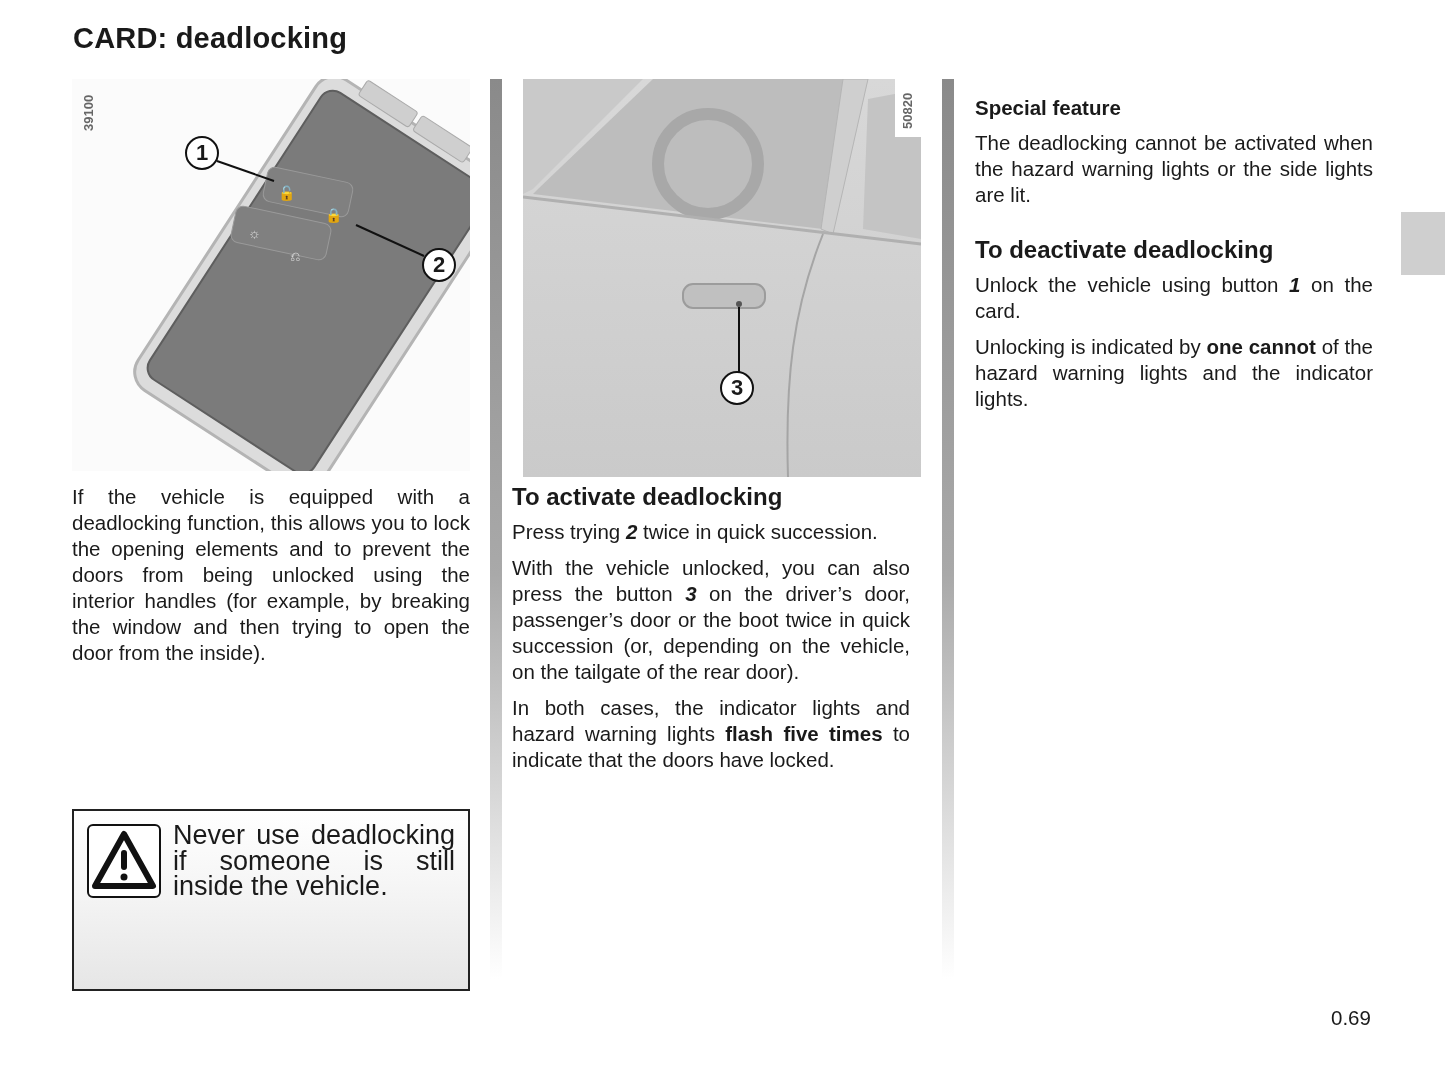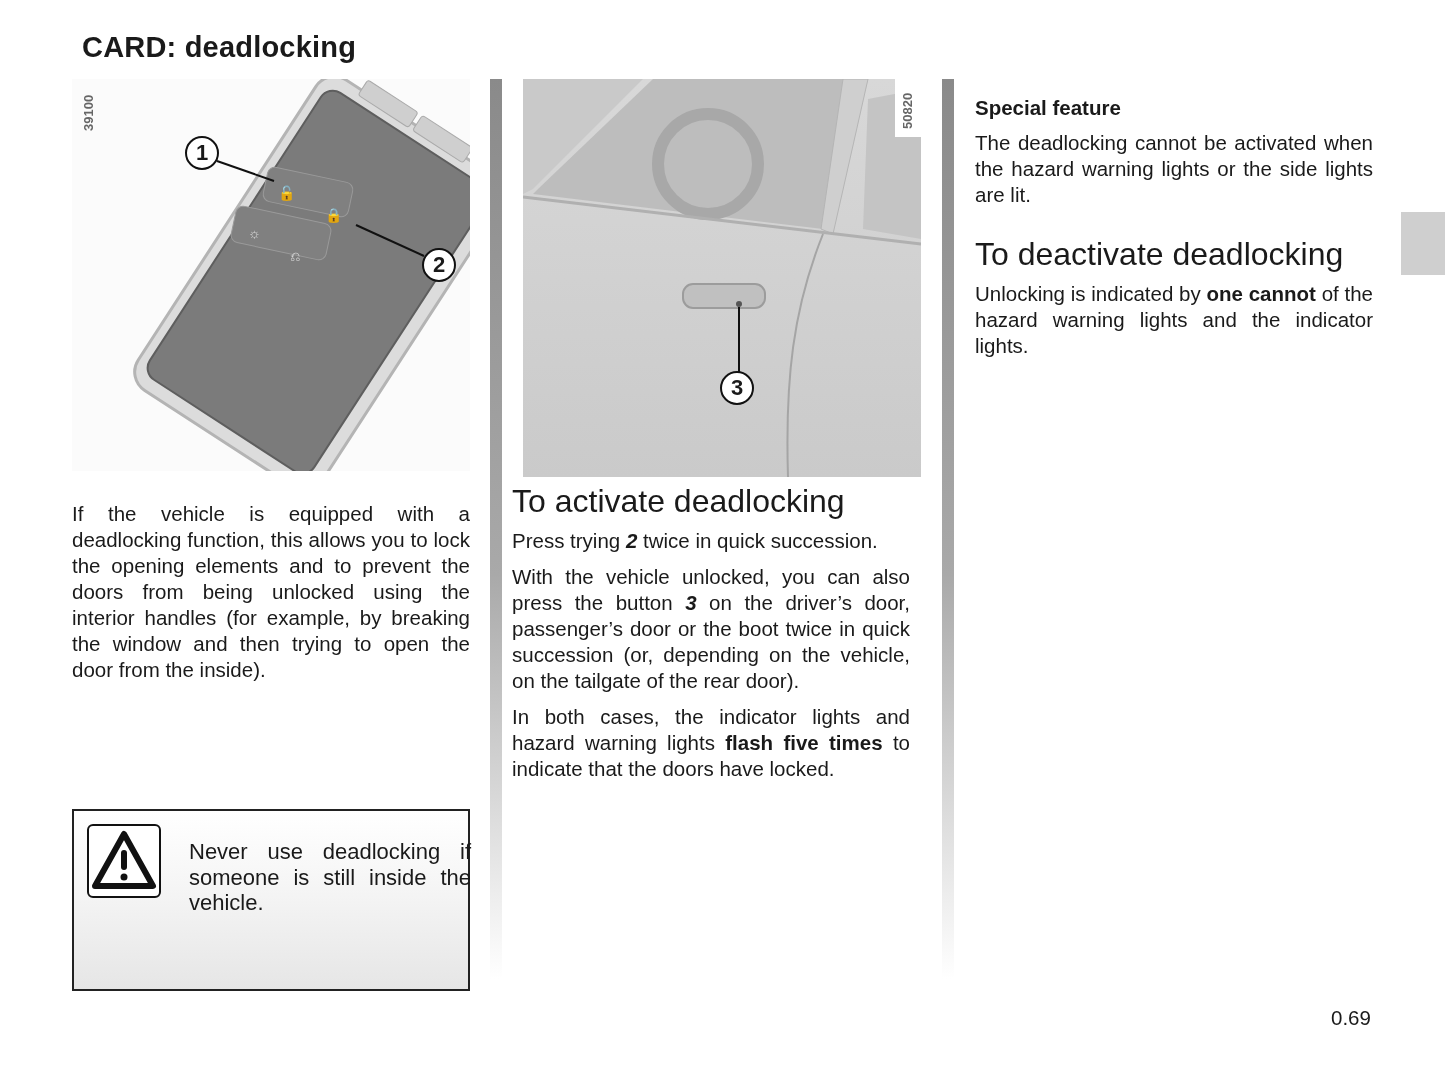--- a/index.html
+++ b/index.html
@@ -1,35 +1,35 @@
 <!DOCTYPE html>
 <html><head>
 <meta charset="utf-8">
 <style>
   html,body{margin:0;padding:0;background:#ffffff;}
   body{width:1445px;height:1070px;position:relative;overflow:hidden;font-family:"Liberation Sans",sans-serif;color:#1a1a1a;}
-  .title{position:absolute;left:73px;top:22px;font-size:29px;font-weight:bold;letter-spacing:0.2px;margin:9px;}
+  .title{position:absolute;left:73px;top:22px;font-size:29px;font-weight:bold;letter-spacing:0.2px;margin:0;}
   .col{position:absolute;width:398px;}
   .col1{left:72px;}
   .col2{left:512px;}
   .col3{left:975px;}
   .divider{position:absolute;width:12px;top:79px;height:900px;background:linear-gradient(to bottom,#8a8a8a 0%,#a9a9a9 55%,#e2e2e2 85%,#ffffff 100%);}
   .div1{left:490px;}
   .div2{left:942px;}
   p.body{font-size:20.5px;line-height:26px;margin:0 0 10px 0;text-align:justify;}
-  h2.sec{font-size:32px;font-weight:normal;margin:0 0 8px 0;}
+  h2.sec{font-size:24px;font-weight:bold;margin:0 0 8px 0;}
   h3.sub{font-size:20.5px;font-weight:bold;margin:0 0 10px 0;}
   .fig{position:absolute;}
   .fig-card{left:72px;top:79px;width:398px;height:392px;background:#fbfbfb;}
   .fig-door{left:523px;top:79px;width:398px;height:398px;background:#d4d4d4;overflow:hidden;}
   .fig-code{position:absolute;font-size:13px;font-weight:bold;color:#666;transform:rotate(-90deg);transform-origin:left top;}
   .callout{position:absolute;width:30px;height:30px;border:2px solid #111;border-radius:50%;background:#fff;font-weight:bold;font-size:22px;text-align:center;line-height:30px;box-sizing:content-box;}
   .warn{position:absolute;left:72px;top:809px;width:394px;height:178px;border:2px solid #222;background:linear-gradient(to bottom,#ffffff 0%,#f6f6f6 40%,#e6e6e6 100%);}
   .warn-icon{position:absolute;left:13px;top:13px;width:70px;height:70px;border:2.5px solid #111;border-radius:6px;background:#fff;}
-  .warn-text{position:absolute;left:99px;top:12px;width:282px;font-size:22px;line-height:25.6px;text-align:justify;margin:16px;}
+  .warn-text{position:absolute;left:99px;top:12px;width:282px;font-size:27px;line-height:25.6px;text-align:justify;margin:0;}
   .tab{position:absolute;left:1401px;top:212px;width:44px;height:63px;background:#cfcfcf;}
   .pagenum{position:absolute;left:1331px;top:1006px;font-size:20.5px;}
   b.em{font-weight:bold;}
   i.em{font-weight:bold;font-style:italic;}
 </style>
 </head>
 <body>
 
 <h1 class="title">CARD: deadlocking</h1>
 
@@ -80,21 +80,21 @@
     <line x1="216" y1="228" x2="216" y2="298" stroke="#111" stroke-width="2"></line>
   </svg>
   <div style="position:absolute;left:372px;top:0;width:26px;height:58px;background:#fff;"></div>
   <div class="fig-code" style="left:377px;top:50px;">50820</div>
   <div class="callout" style="left:197px;top:292px;">3</div>
 </div>
 
 <div class="divider div1"></div>
 <div class="divider div2"></div>
 
-<div class="col col1" style="top:484px;margin-top:17px;">
+<div class="col col1" style="top:484px;">
   <p class="body">If the vehicle is equipped with a deadlocking function, this allows you to lock the opening elements and to prevent the doors from being unlocked using the interior handles (for example, by breaking the window and then trying to open the door from the inside).</p>
 </div>
 
 <div class="warn">
   <div class="warn-icon">
     <svg width="70" height="70" viewBox="0 0 70 70">
       <polygon points="35,8 64,60 6,60" fill="none" stroke="#111" stroke-width="6" stroke-linejoin="round"></polygon>
       <rect x="32" y="24" width="6" height="20" rx="3" fill="#111"></rect>
       <circle cx="35" cy="51" r="3.5" fill="#111"></circle>
     </svg>
@@ -106,17 +106,18 @@
   <h2 class="sec">To activate deadlocking</h2>
   <p class="body"><span>Press trying </span><i class="em">2</i><span> twice in quick succession.</span></p>
   <p class="body"><span>With the vehicle unlocked, you can also press the button </span><i class="em">3</i><span> on the driver’s door, passenger’s door or the boot twice in quick succession (or, depending on the vehicle, on the tailgate of the rear door).</span></p>
   <p class="body"><span>In both cases, the indicator lights and hazard warning lights </span><b class="em">flash five times</b><span> to indicate that the doors have locked.</span></p>
 </div>
 
 <div class="col col3" style="top:76px;margin-top:20px;">
   <h3 class="sub">Special feature</h3>
   <p class="body">The deadlocking cannot be activated when the hazard warning lights or the side lights are lit.</p>
   <h2 class="sec" style="margin-top:28px;">To deactivate deadlocking</h2>
+  <p class="body"><span>Unlock the vehicle using button </span><i class="em">1</i><span> on the card.</span></p>
   <p class="body"><span>Unlocking is indicated by </span><b class="em">one cannot</b><span> of the hazard warning lights and the indicator lights.</span></p>
 </div>
 
 <div class="tab"></div>
 <div class="pagenum">0.69</div>
 
 </body></html>

